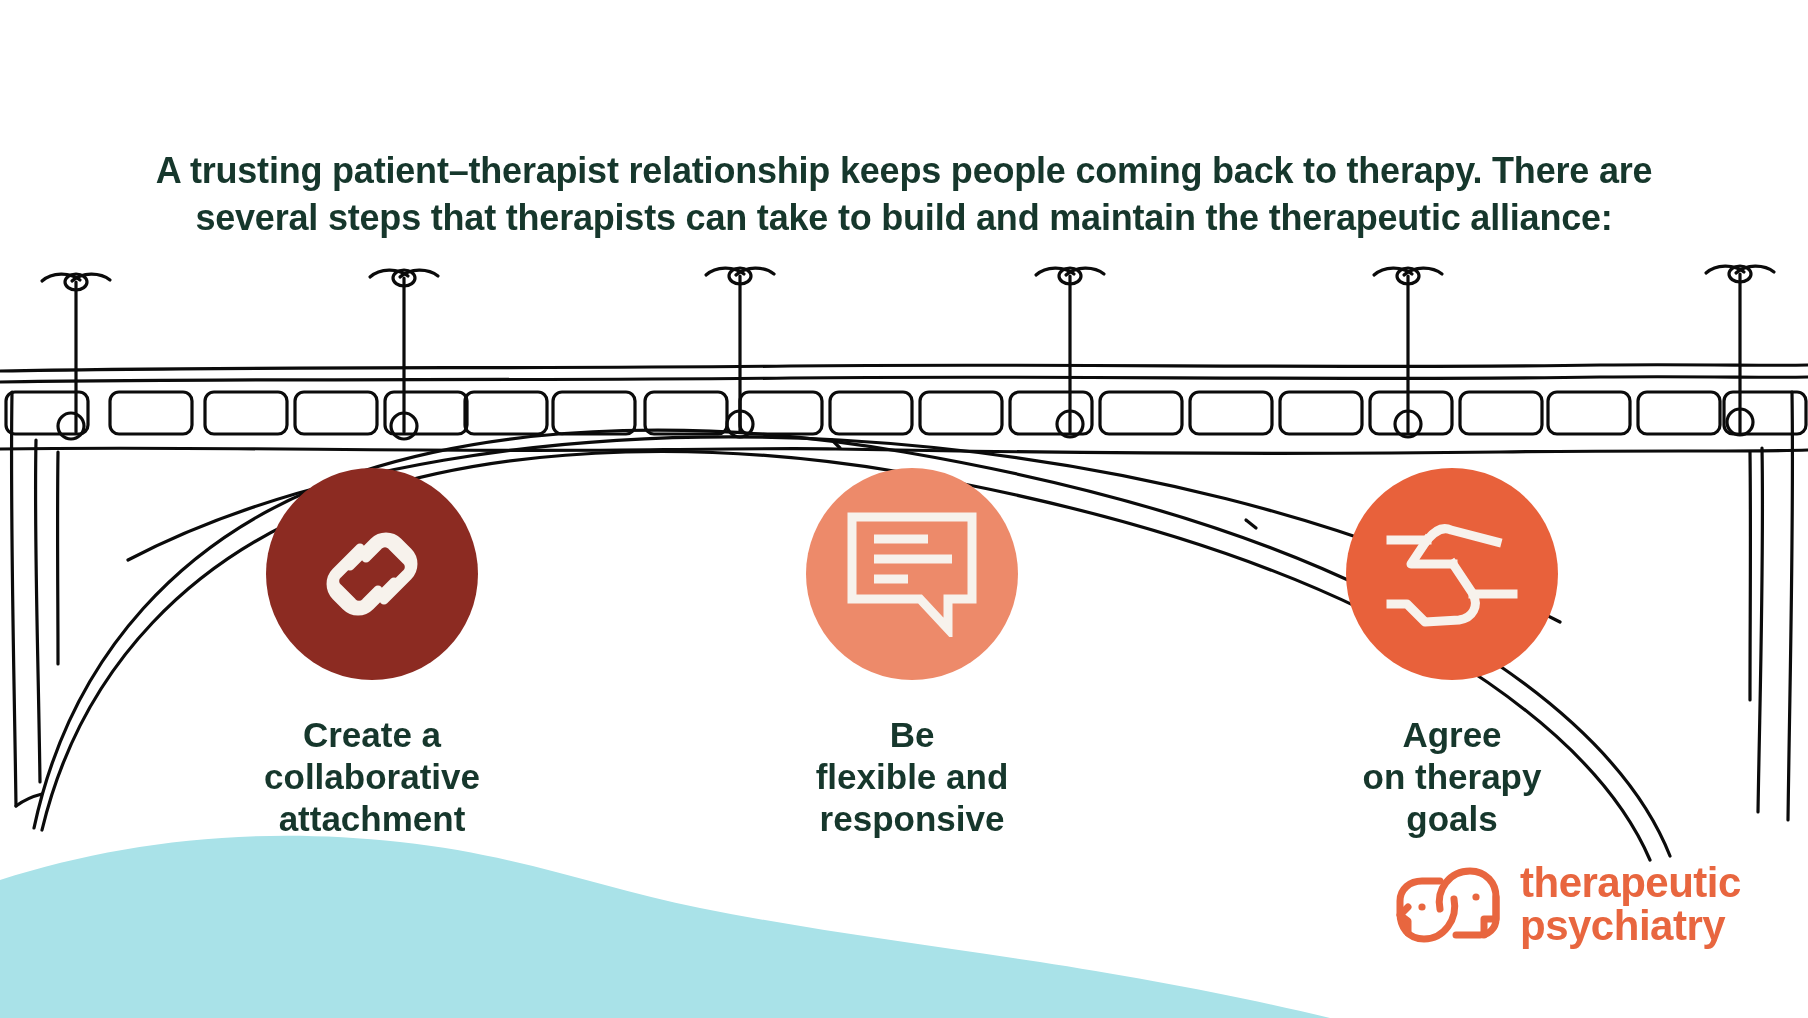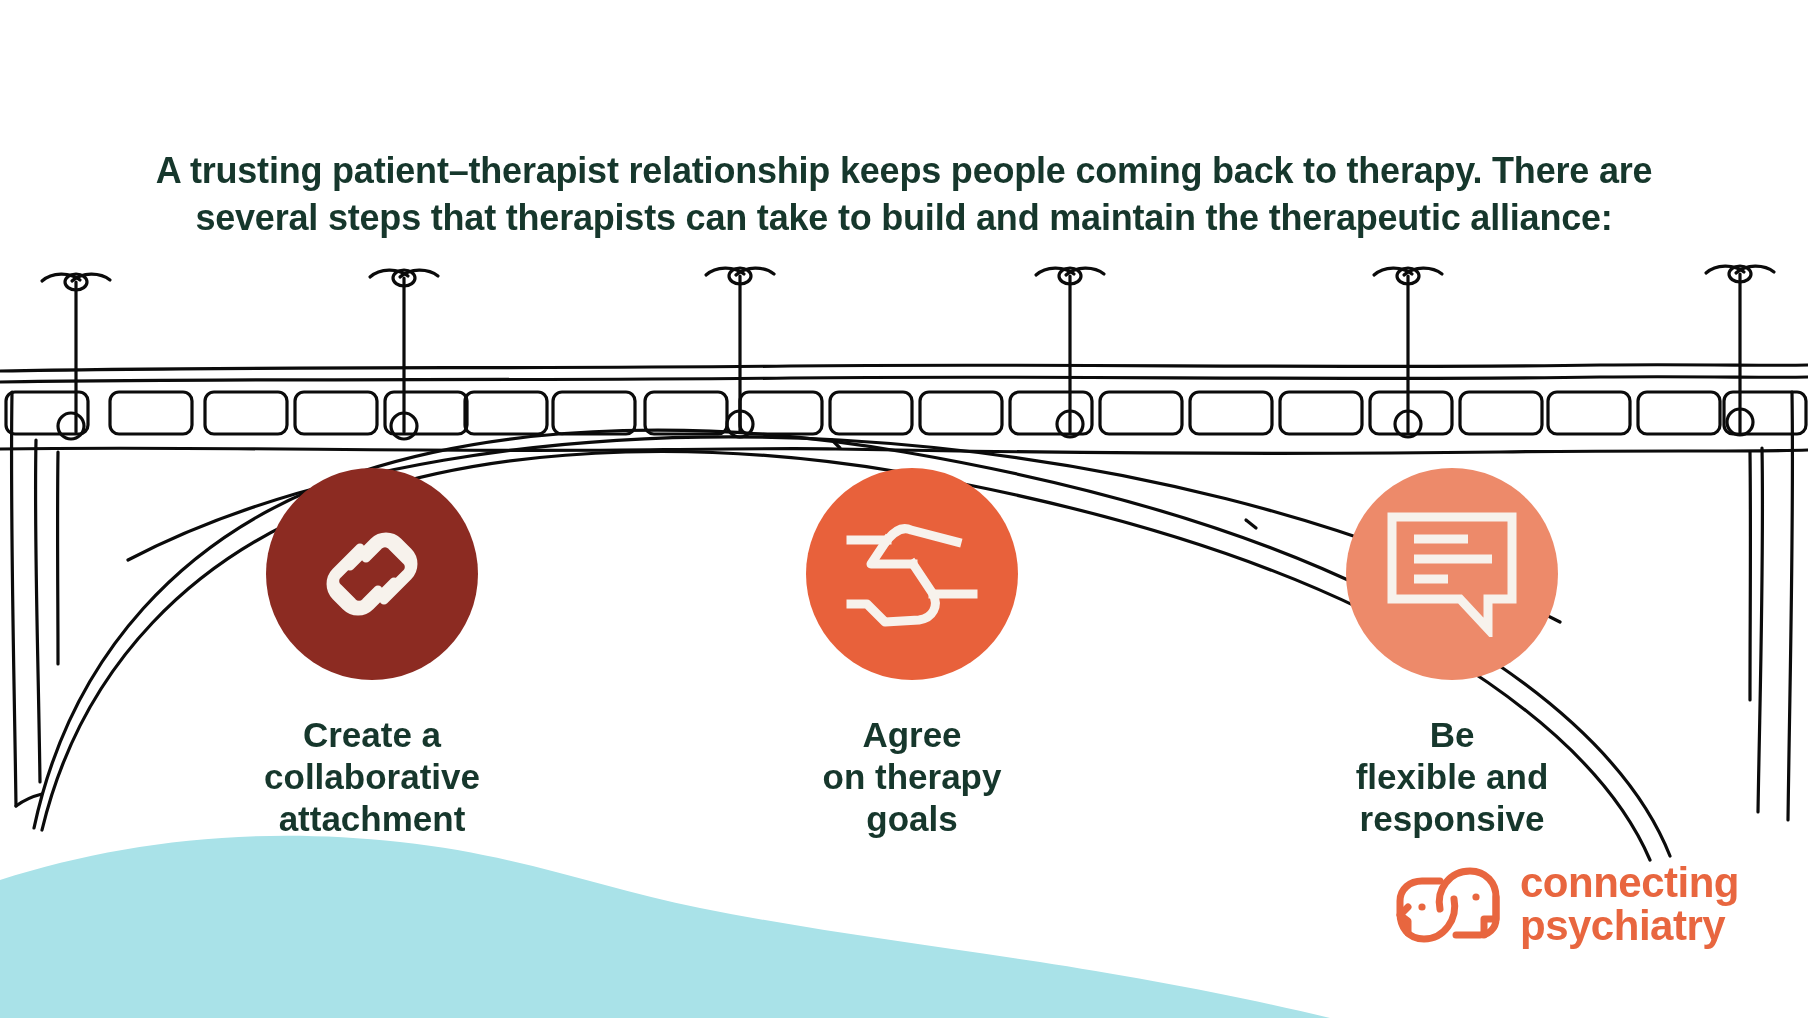--- a/index.html
+++ b/index.html
@@ -217,65 +217,65 @@
             <path d="M92,82 L104,70 A9,9 0 0 0 104,56 L90,42 A9,9 0 0 0 76,42 L64,54"></path>
           </g>
         </svg>
       </div>
       <div class="step-label">Create a
 collaborative
 attachment</div>
     </div>
 
     <div class="step">
+      <div class="step-circle" style="background:#ED8A6A">
+        <svg width="132" height="126" viewBox="0 0 132 126">
+          <g fill="none" stroke="#F7F2EC" stroke-width="9" stroke-linejoin="miter" stroke-linecap="butt">
+            <path d="M6,6 L126,6 L126,88 L102,88 L102,118 L74,88 L6,88 Z"></path>
+            <path d="M28,28 L82,28"></path>
+            <path d="M28,48 L106,48"></path>
+            <path d="M28,68 L62,68"></path>
+          </g>
+        </svg>
+      </div>
+      <div class="step-label">Be
+flexible and
+responsive</div>
+    </div>
+
+    <div class="step">
       <div class="step-circle" style="background:#E8613B">
         <svg width="142" height="132" viewBox="0 0 142 132">
           <g fill="none" stroke="#F7F2EC" stroke-width="9" stroke-linecap="square" stroke-linejoin="round">
             <path d="M10,32 L46,32"></path>
             <path d="M46,32 L30,56 L72,56"></path>
             <path d="M46,32 C54,22 62,18 70,22 L116,34"></path>
             <path d="M72,56 L92,86 C98,98 92,110 78,112 L44,114 L26,96 L10,96"></path>
             <path d="M92,86 L132,86"></path>
           </g>
         </svg>
       </div>
       <div class="step-label">Agree
 on therapy
 goals</div>
     </div>
 
-    <div class="step">
-      <div class="step-circle" style="background:#ED8A6A">
-        <svg width="132" height="126" viewBox="0 0 132 126">
-          <g fill="none" stroke="#F7F2EC" stroke-width="9" stroke-linejoin="miter" stroke-linecap="butt">
-            <path d="M6,6 L126,6 L126,88 L102,88 L102,118 L74,88 L6,88 Z"></path>
-            <path d="M28,28 L82,28"></path>
-            <path d="M28,48 L106,48"></path>
-            <path d="M28,68 L62,68"></path>
-          </g>
-        </svg>
-      </div>
-      <div class="step-label">Be
-flexible and
-responsive</div>
-    </div>
-
 
   </div>
 
   <div class="logo">
     <svg class="logo-mark" width="106" height="84" viewBox="0 0 106 84">
       <g fill="none" stroke="#E8663F" stroke-width="7" stroke-linecap="round" stroke-linejoin="round">
 
         <path d="M44,46 C40,26 54,8 74,8 C90,8 100,20 100,34 L100,56 C100,66 92,72 84,72 L60,72"></path>
         <path d="M100,34 L100,56 L88,56 L88,72"></path>
         <circle cx="80" cy="34" r="3.6" fill="#E8663F" stroke="none"></circle>
 
         <path d="M58,36 C62,56 48,76 28,76 C12,76 4,64 4,50 L4,38 C4,26 14,18 26,18 L44,18"></path>
         <path d="M12,44 L4,52 L12,58 L12,70"></path>
         <circle cx="26" cy="44" r="3.6" fill="#E8663F" stroke="none"></circle>
       </g>
     </svg>
-    <div class="logo-text">connecting
+    <div class="logo-text">therapeutic
 psychiatry</div>
   </div>
 
 </div>
 
 </body></html>

